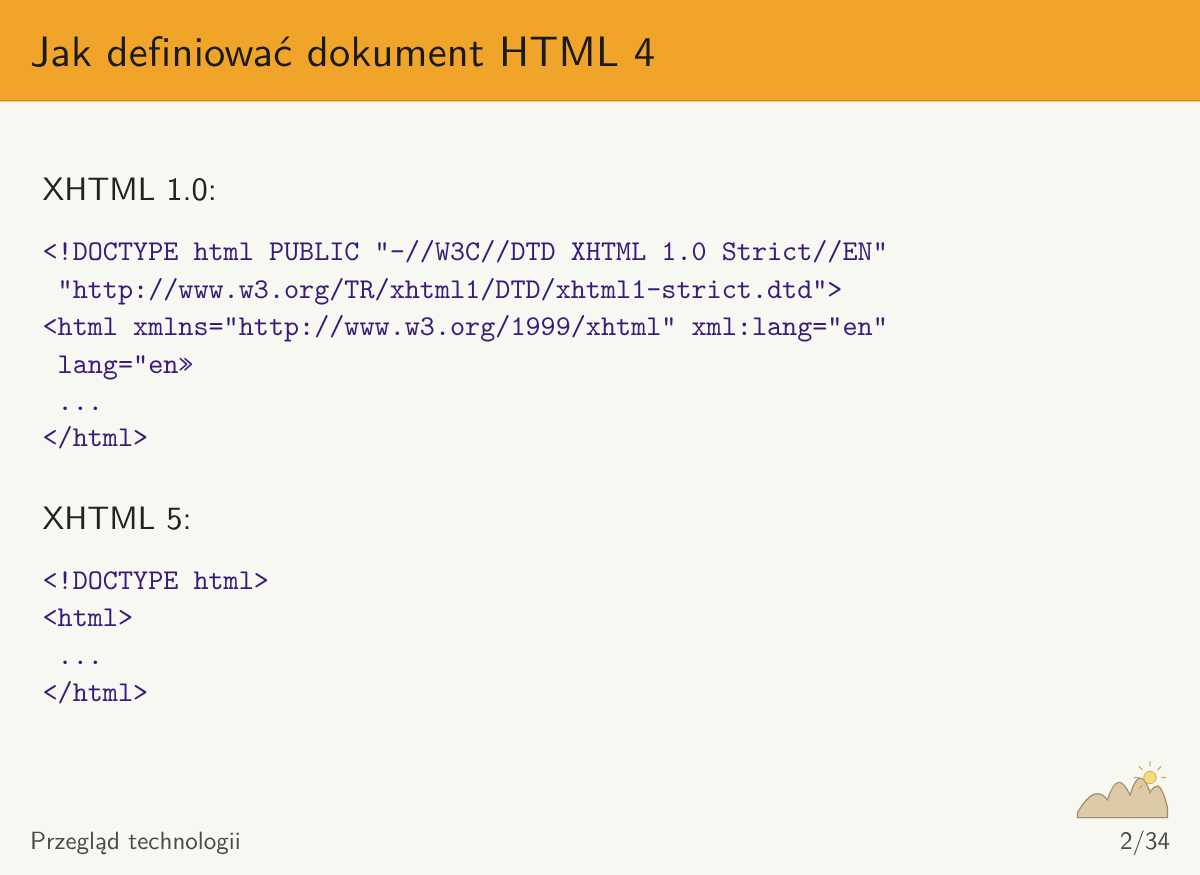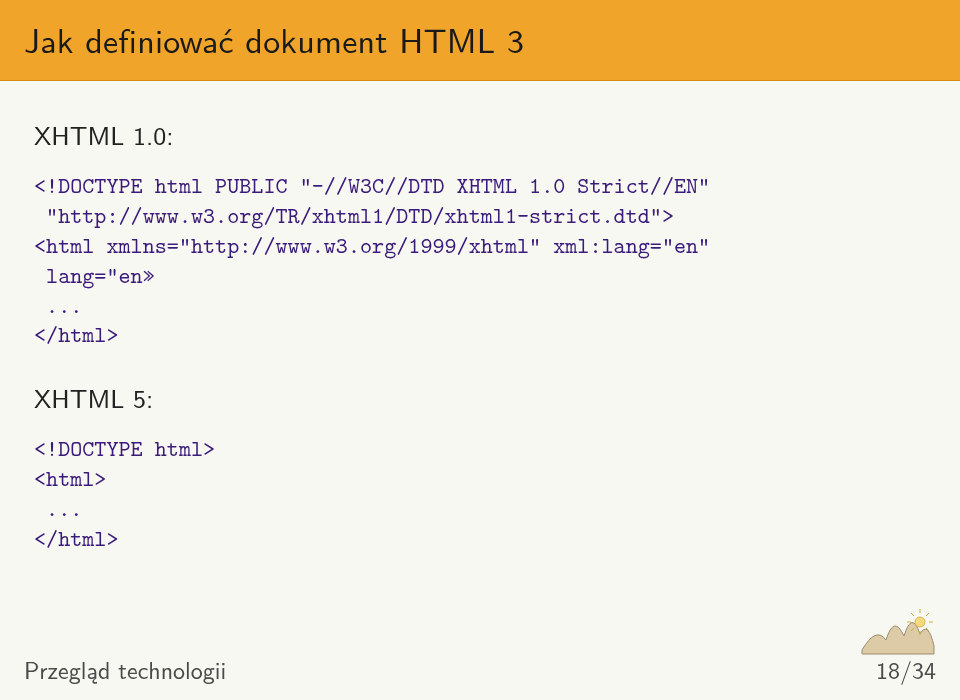--- a/index.html
+++ b/index.html
@@ -18,61 +18,61 @@
     padding: 14px 24px 16px 24px;
     border-bottom: 1px solid #d48a10;
   }
   .title {
     font-size: 34px;
     font-weight: 400;
     color: #1a1a1a;
     letter-spacing: 0.2px;
   }
   .content {
-    padding: 16px 34px 0 34px;
+    padding: 32px 34px 0 34px;
   }
   .subhead {
     font-size: 26px;
     margin: 18px 0 18px 0;
     color: #222;
   }
   pre.code {
     font-family: "Latin Modern Mono", "Computer Modern Typewriter", "Courier New", monospace;
     font-size: 23px;
     line-height: 1.30;
     color: #3a1a7a;
     margin: 0 0 28px 0;
     white-space: pre;
   }
   .footer {
     position: absolute;
     bottom: 14px;
     left: 24px;
     right: 24px;
-    font-size: 24px;
+    font-size: 20px;
     color: #4a4a4a;
   }
   .page-num {
     float: right;
     color: #4a4a4a;
   }
   .logo {
     position: absolute;
     right: 24px;
     bottom: 40px;
     width: 78px;
     height: 54px;
     opacity: 0.85;
   }
 </style>
 </head>
 <body>
 
 <div class="title-band">
-  <div class="title">Jak definiować dokument HTML 3</div>
+  <div class="title">Jak definiować dokument HTML 4</div>
 </div>
 
 <div class="content">
 
   <div class="subhead">XHTML 1.0:</div>
   <pre class="code">&lt;!DOCTYPE html PUBLIC "-//W3C//DTD XHTML 1.0 Strict//EN"
  "http://www.w3.org/TR/xhtml1/DTD/xhtml1-strict.dtd"&gt;
 &lt;html xmlns="http://www.w3.org/1999/xhtml" xml:lang="en"
  lang="en»
  ...
@@ -98,14 +98,14 @@
       <line x1="56" y1="10" x2="53" y2="7"></line>
       <line x1="68" y1="10" x2="71" y2="7"></line>
       <line x1="56" y1="22" x2="53" y2="25"></line>
       <line x1="68" y1="22" x2="71" y2="25"></line>
     </g>
   </svg>
 </div>
 
 <div class="footer">
   <span>Przegląd technologii</span>
-  <span class="page-num">18/34</span>
+  <span class="page-num">2/34</span>
 </div>
 
 </body></html>

